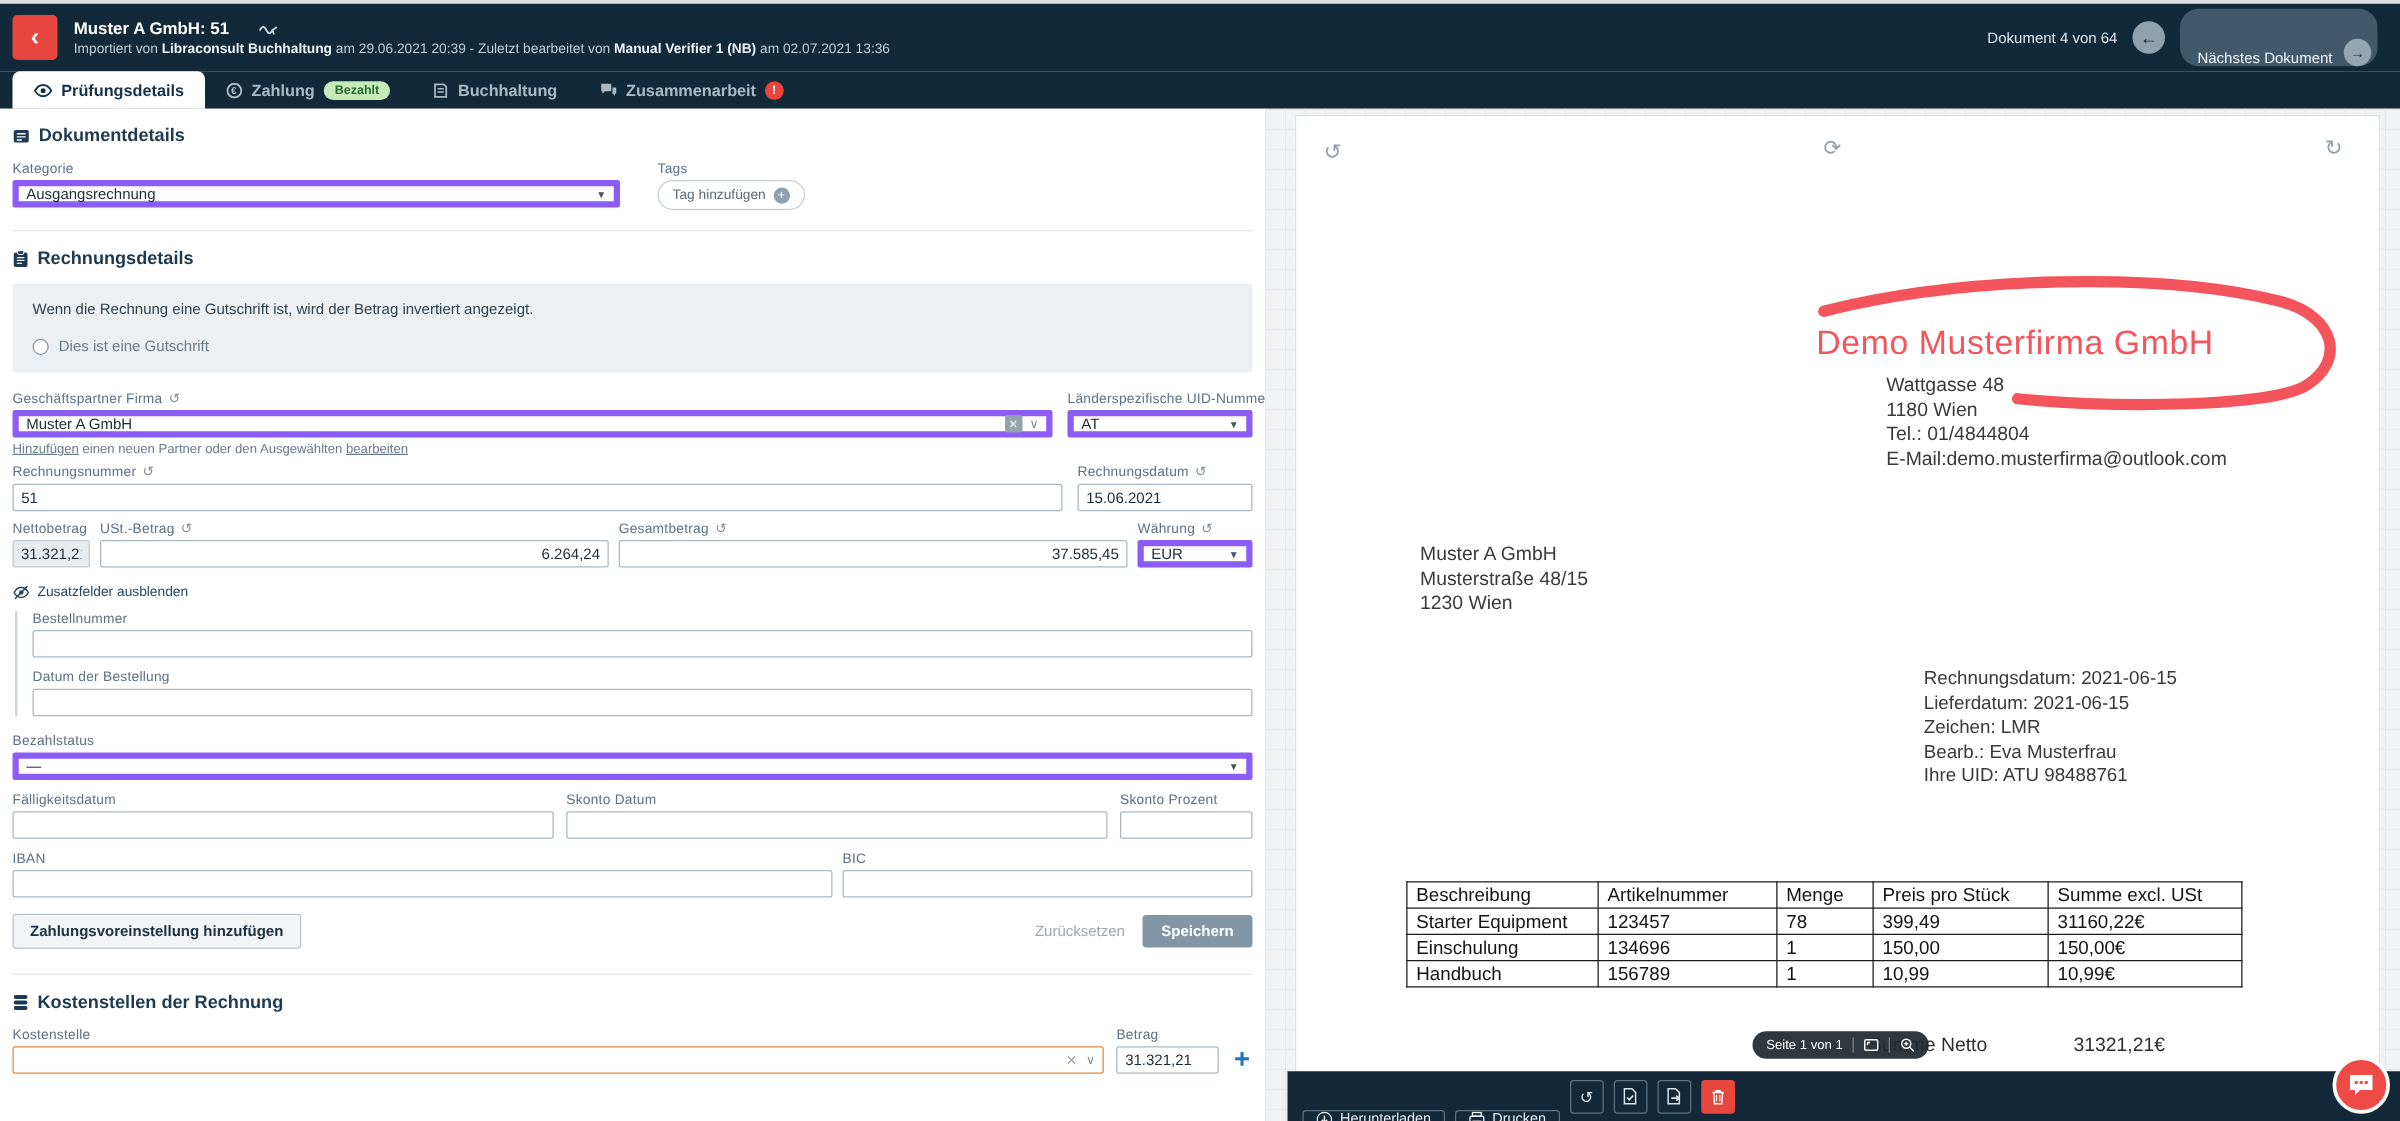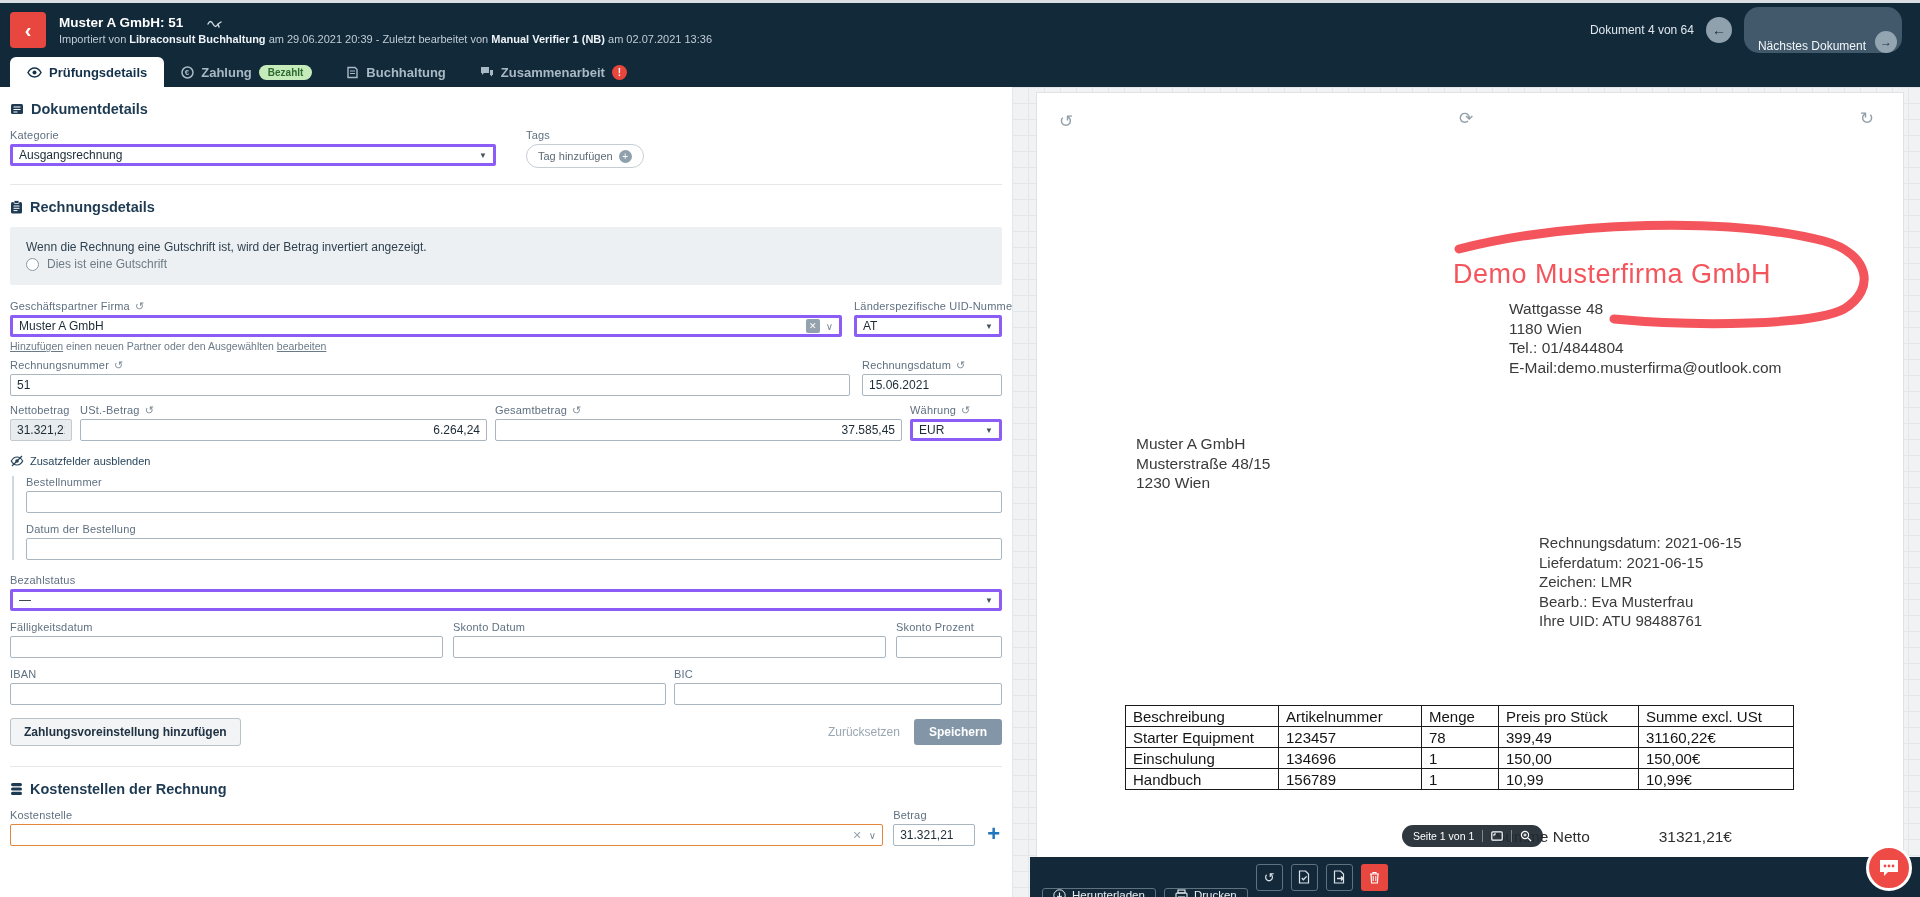--- a/index.html
+++ b/index.html
@@ -42,39 +42,39 @@
 
   
   .sec-h { display:flex; align-items:center; gap:7px; color:#1d3a52; font-size:14.5px; font-weight:bold; margin-bottom:12px; }
   .lblrow { display:flex; align-items:center; gap:5px; margin-bottom:3px; }
   .lbl { font-size:11px; color:#5f7081; letter-spacing:.2px; white-space:nowrap; }
   .hist { font-size:11px; color:#7d8c97; line-height:1; }
   .inp { width:100%; height:22px; border:1px solid #a9b6c0; border-radius:2px; font-size:12px; color:#1c2b36;
     padding:0 6px; font-family:"Liberation Sans",sans-serif; background:#fff; }
   .inp.ta-r { text-align:right; }
   .inp.ro { background:#e9ecee; border-color:#c2cbd1; }
-  .sel { height:22px; border:3px solid #8b5cf6; border-radius:2px; display:flex; align-items:center;
+  .sel { height:22px; border:5px solid #8b5cf6; border-radius:2px; display:flex; align-items:center;
     padding:0 6px; font-size:12px; color:#1c2b36; cursor:pointer; background:#fff; }
   .sel .sel-v { flex:1; overflow:hidden; white-space:nowrap; }
   .caret { font-size:8px; color:#44535e; }
   .clr-box { width:14px; height:14px; background:#93a2ac; color:#fff; font-size:9px; display:flex; align-items:center;
     justify-content:center; border-radius:2px; margin-right:6px; }
   .chev { color:#7b8a95; font-size:10px; }
   .clr-x { color:#9aa7b0; font-size:11px; margin-right:7px; }
   .row { display:flex; gap:12px; }
   .field { display:flex; flex-direction:column; }
   hr.div { border:none; border-top:1px solid #e5e8ea; margin:16px 0 14px 0; }
 
   .tag-pill { height:24px; border:1px solid #c6ced4; border-radius:13px; background:#fff; color:#5c6b77; font-size:11px;
     display:flex; align-items:center; gap:6px; padding:0 11px; cursor:pointer; }
   .plus-circ { width:13px; height:13px; border-radius:50%; background:#8fa0ac; color:#fff; font-size:10px;
     display:flex; align-items:center; justify-content:center; }
 
   .info-box { background:#edf0f2; border-radius:2px; padding:13px 16px 14px 16px; margin-bottom:15px; }
-  .info-box .line1 { font-size:12px; color:#2f4250; margin-bottom:3px; }
+  .info-box .line1 { font-size:12px; color:#2f4250; margin-bottom:16px; }
   .radio-line { display:flex; align-items:center; gap:8px; font-size:12px; color:#6c7b86; cursor:pointer; }
   .radio { width:13px; height:13px; border:1.5px solid #8a98a3; border-radius:50%; background:#fff; }
 
   .helper { font-size:10.5px; color:#6b7a87; margin-top:3px; }
   .helper a { color:#6b7a87; text-decoration:underline; cursor:pointer; }
 
   .toggle-link { display:flex; align-items:center; gap:6px; font-size:11px; color:#28455c; margin:14px 0 9px 0; cursor:pointer; }
   .sub-group { border-left:2px solid #cfd8de; padding-left:12px; margin-left:2px; }
 
   .btn-row { display:flex; align-items:center; margin-top:13px; }

